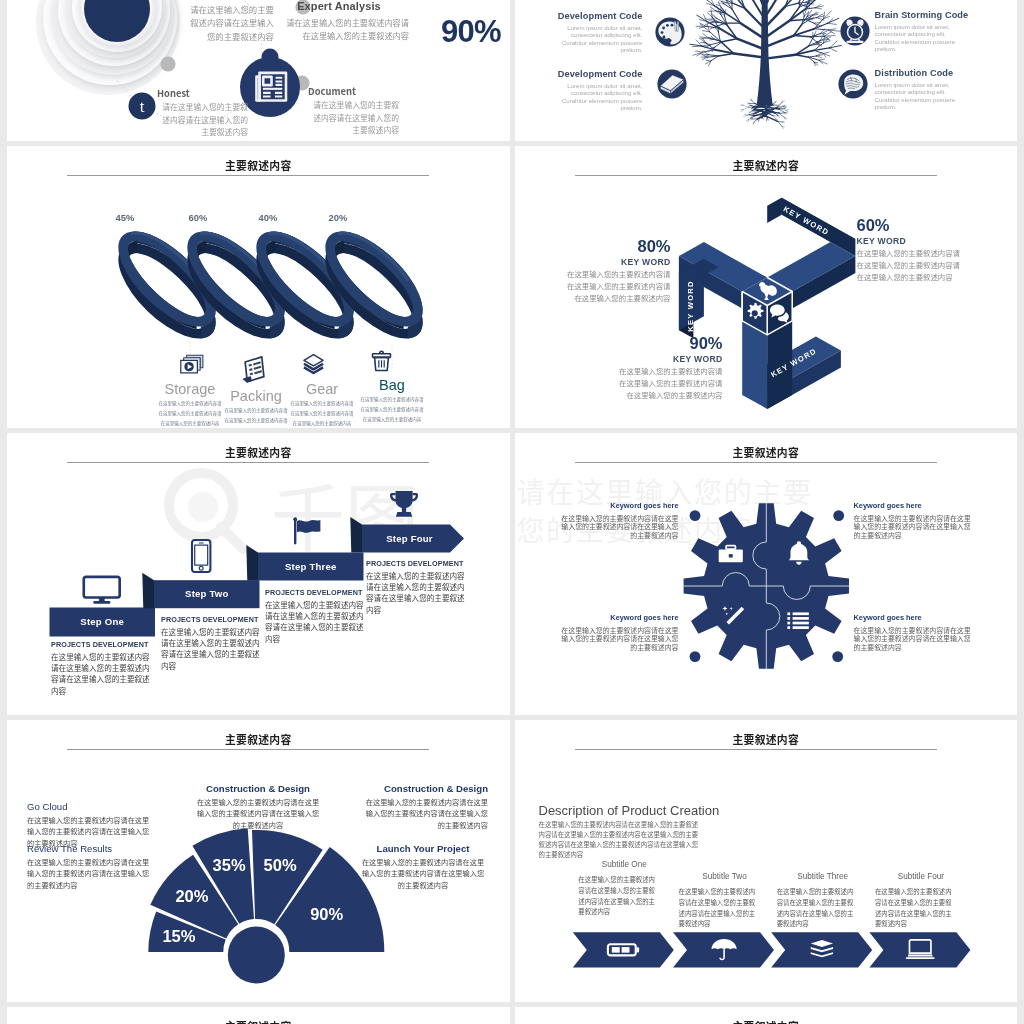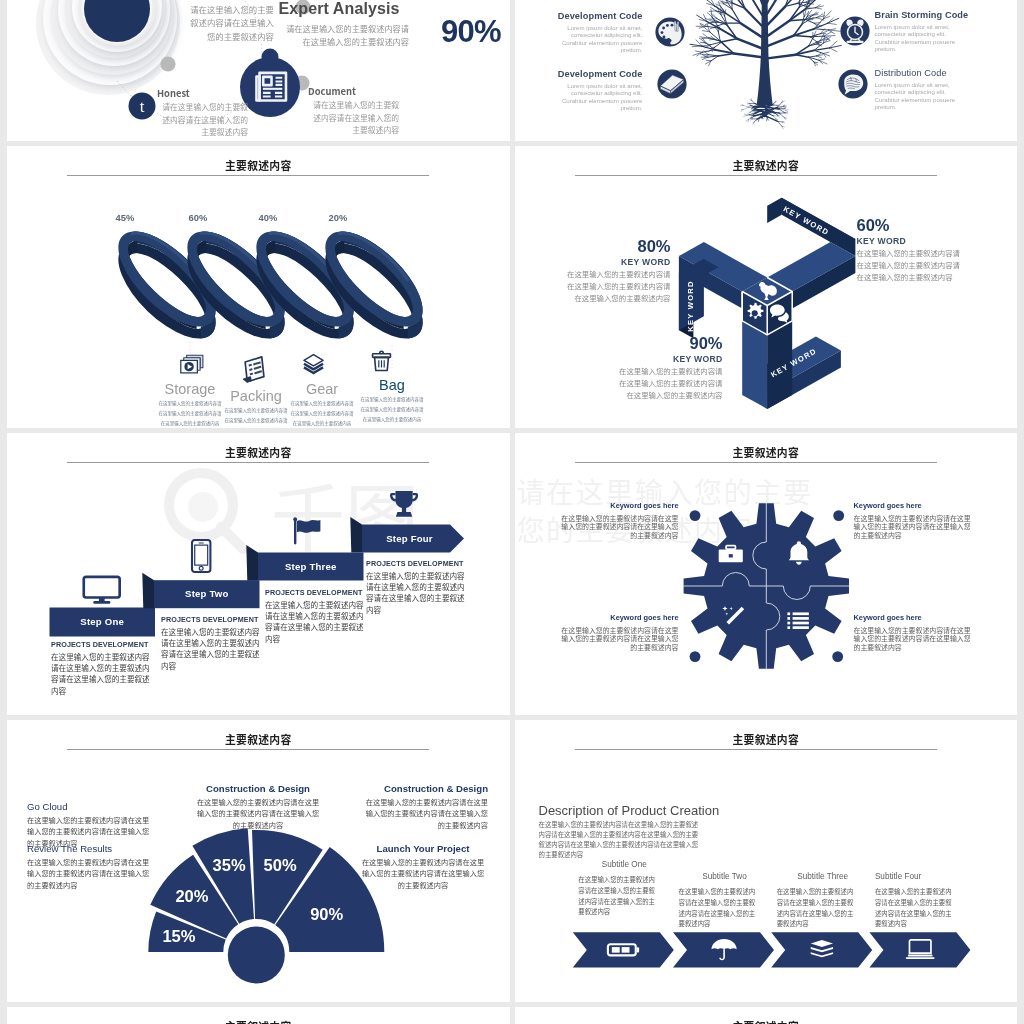--- a/index.html
+++ b/index.html
@@ -83,21 +83,21 @@
 述内容请在这里输入您的
 主要叙述内容</div>
     </div>
     <div class="abs cn" style="left:301px;top:225px;width:91px;">
       <div style="font-size:9.4px;font-weight:700;color:#616161;margin-bottom:1px;text-align:left;">Document</div>
       <div style="font-size:7.8px;color:#9a9a9a;line-height:1.62;white-space:pre-line;text-align:right;">请在这里输入您的主要叙
 述内容请在这里输入您的
 主要叙述内容</div>
     </div>
     <div class="abs" style="left:262px;top:141px;width:140px;">
-      <div style="font-size:16px;font-weight:700;color:#4c4c4c;letter-spacing:0.1px;margin-bottom:4px;text-align:center;">Expert Analysis</div>
+      <div style="font-size:11px;font-weight:700;color:#4c4c4c;letter-spacing:0.1px;margin-bottom:4px;text-align:center;">Expert Analysis</div>
       <div class="cn" style="font-size:8.2px;color:#939393;line-height:1.6;white-space:pre-line;text-align:right;">请在这里输入您的主要叙述内容请
 在这里输入您的主要叙述内容</div>
     </div>
     <div class="abs" style="left:434px;top:155px;font-size:31px;font-weight:700;color:#1f3560;letter-spacing:-0.8px;">90%</div>
    </div>
   </div>
 
   <div class="slide col1 r0">
    <div class="inner">
     <svg class="abs" style="left:162.8px;top:108.0px;" width="179.1" height="179.1" viewBox="-12 -8 290 290">
@@ -188,21 +188,21 @@
 pretium.</div>
     </div>
     <div class="abs" style="left:360px;top:151px;width:130px;text-align:left;">
       <div style="font-size:9.2px;font-weight:700;color:#3b4a63;margin-bottom:3px;letter-spacing:0.1px;">Brain Storming  Code</div>
       <div style="font-size:6.1px;color:#a8a9ac;line-height:7.3px;white-space:pre-line;">Lorem ipsum dolor sit amet,
 consectetur adipiscing elit.
 Curabitur elementum posuere
 pretium.</div>
     </div>
     <div class="abs" style="left:360px;top:209px;width:130px;text-align:left;">
-      <div style="font-size:9.2px;font-weight:400;color:#3b4a63;margin-bottom:3px;letter-spacing:0.1px;">Distribution  Code</div>
+      <div style="font-size:9.2px;font-weight:700;color:#3b4a63;margin-bottom:3px;letter-spacing:0.1px;">Distribution  Code</div>
       <div style="font-size:6.1px;color:#a8a9ac;line-height:7.3px;white-space:pre-line;">Lorem ipsum dolor sit amet,
 consectetur adipiscing elit.
 Curabitur elementum posuere
 pretium.</div>
     </div>
    </div>
   </div>
   <div class="slide col0 r1">
    <div class="inner">
     <div class="sec-title cn" style="top:11px;">主要叙述内容</div>
@@ -675,21 +675,21 @@
 要叙述内容</div>
     </div>
     <div class="abs" style="left:262.2px;top:152.0px;width:92px;">
       <div style="font-size:8.2px;color:#5f5f5f;text-align:center;margin-bottom:6px;">Subtitle Three</div>
       <div class="cn" style="font-size:6.4px;color:#5a5a5a;line-height:1.68;white-space:pre-line;">在这里输入您的主要叙述内
 容请在这里输入您的主要叙
 述内容请在这里输入您的主
 要叙述内容</div>
     </div>
     <div class="abs" style="left:360.4px;top:152.0px;width:92px;">
-      <div style="font-size:8.2px;color:#5f5f5f;text-align:left;margin-bottom:6px;">Subtitle Four</div>
+      <div style="font-size:8.2px;color:#5f5f5f;text-align:center;margin-bottom:6px;">Subtitle Four</div>
       <div class="cn" style="font-size:6.4px;color:#5a5a5a;line-height:1.68;white-space:pre-line;">在这里输入您的主要叙述内
 容请在这里输入您的主要叙
 述内容请在这里输入您的主
 要叙述内容</div>
     </div>
    </div>
   </div>
   <div class="slide col0 r4">
    <div class="inner">
     <div class="sec-title cn" style="top:11px;">主要叙述内容</div>

